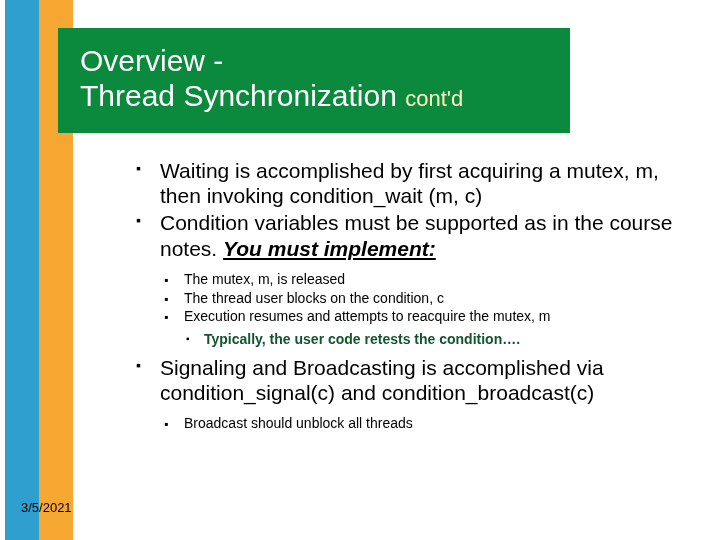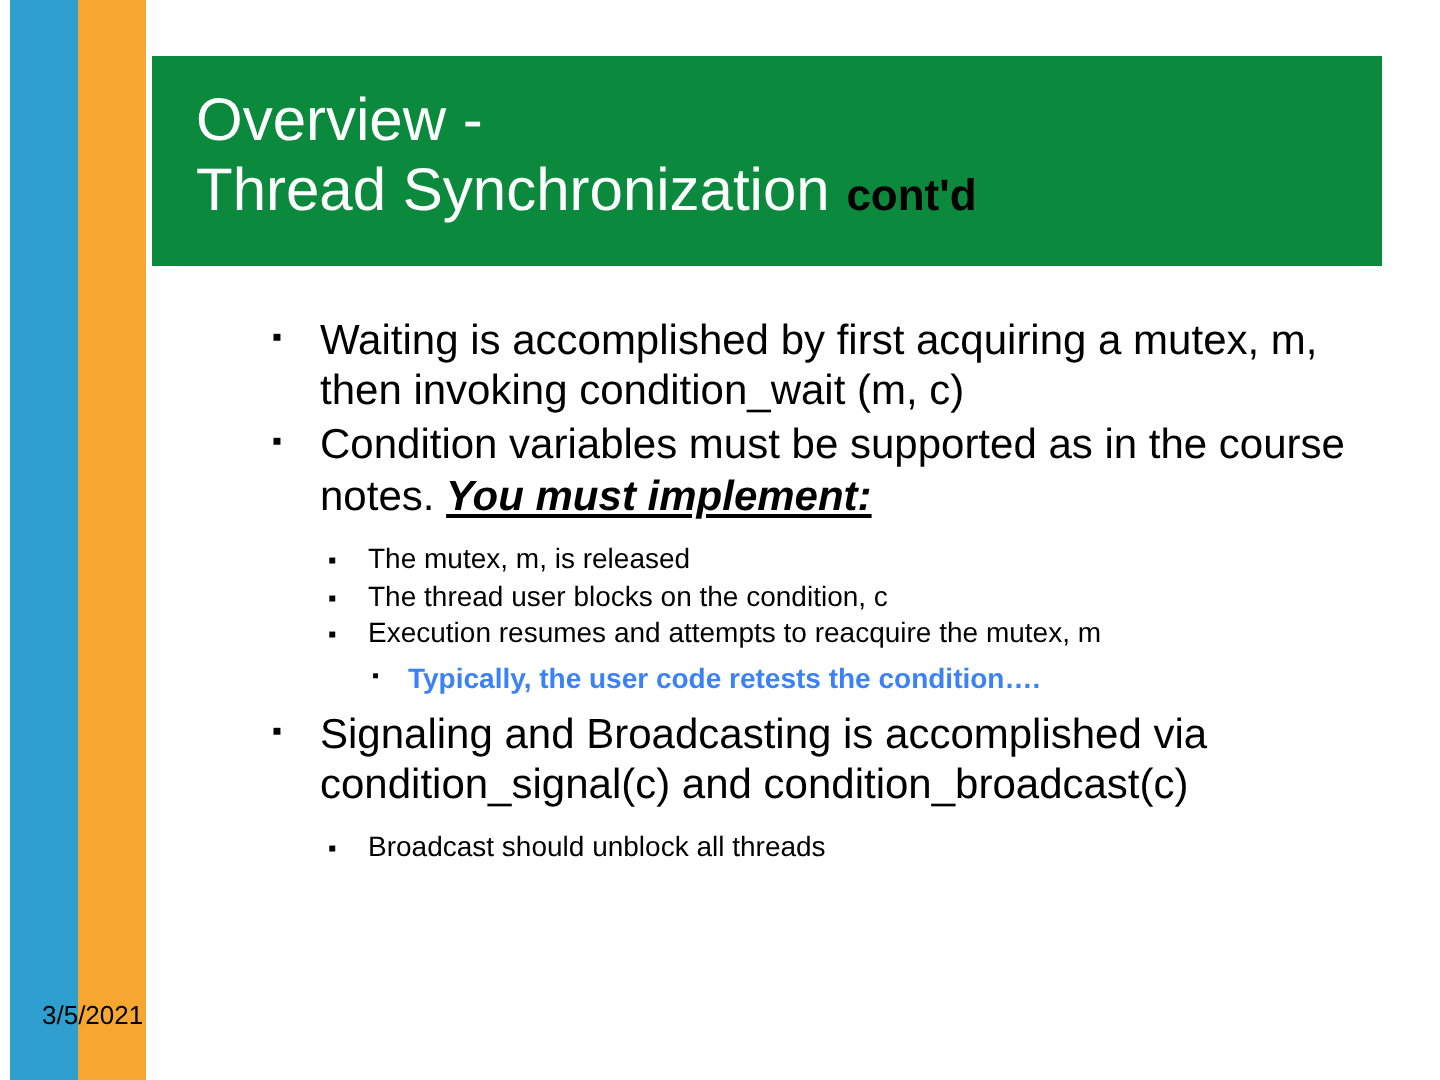--- a/index.html
+++ b/index.html
@@ -22,37 +22,37 @@
   .orange-bar {
     position: absolute;
     left: 39px;
     top: 0;
     width: 34px;
     height: 540px;
     background: #f5a731;
   }
   .title-box {
     position: absolute;
-    left: 76px;
+    left: 58px;
     top: 28px;
-    width: 615px;
+    width: 512px;
     height: 105px;
     background: #0b8a3e;
     padding: 16px 22px 10px 22px;
   }
   .title-line {
     color: #ffffff;
     font-size: 30px;
     line-height: 1.15;
     font-family: Arial, sans-serif;
   }
   .title-suffix {
-    color: #000000;
+    color: #fef9c3;
     font-size: 22px;
-    font-weight: bold;
+    font-weight: normal;
   }
   .content {
     position: absolute;
     left: 130px;
     top: 158px;
     width: 565px;
   }
   ul.level1 {
     list-style: none;
     margin-bottom: 6px;
@@ -99,21 +99,21 @@
     list-style: none;
     margin-left: 54px;
     margin-top: 6px;
     margin-bottom: 6px;
   }
   ul.level3 > li {
     position: relative;
     padding-left: 20px;
     font-size: 14px;
     line-height: 1.25;
-    color: #3b82f6;
+    color: #14532d;
     font-weight: bold;
   }
   ul.level3 > li::before {
     content: "▪";
     position: absolute;
     left: 2px;
     top: 2px;
     color: #000;
     font-size: 10px;
   }

